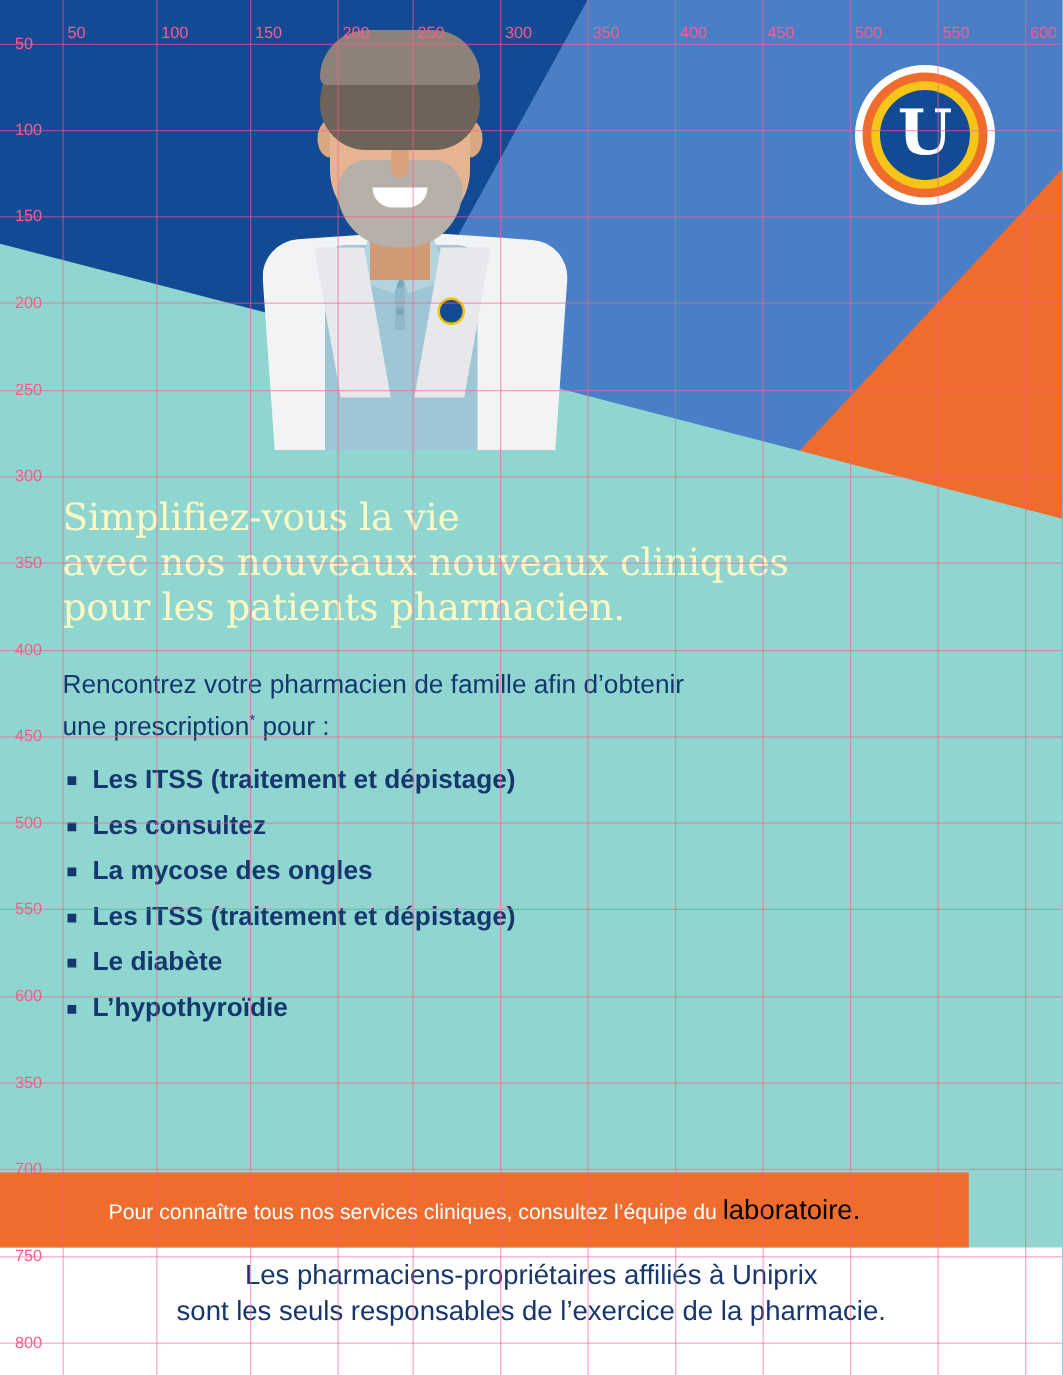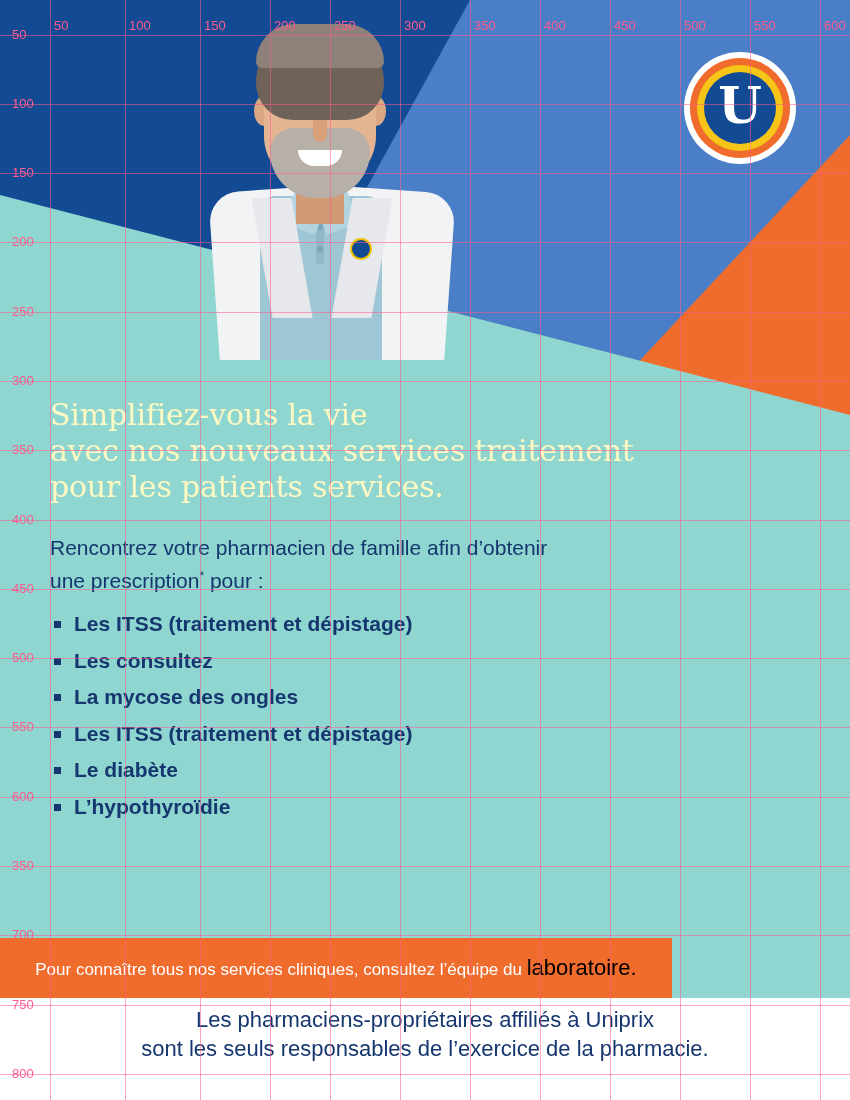--- a/index.html
+++ b/index.html
@@ -260,21 +260,21 @@
     position: absolute;
     left: 4px; top: 15px;
     width: 7px; height: 7px;
     background: #15366e;
   }
 
   
   .orange-band {
     position: absolute;
     left: 0; top: 938px;
-    width: 672px; height: 60px;
+    width: 775px; height: 60px;
     background: #f06c2d;
     display: flex;
     align-items: center;
     justify-content: center;
   }
   .band-text {
     color: #ffffff;
     font-size: 17px;
   }
   .band-lab {
@@ -364,22 +364,22 @@
       <div class="logo-ring-yellow">
         <div class="logo-ring-blue">
           <span class="logo-u">U</span>
         </div>
       </div>
     </div>
   </div>
 
   <div class="headline">
     <div>Simplifiez-vous la vie</div>
-    <div>avec nos nouveaux services traitement</div>
-    <div>pour les patients services.</div>
+    <div>avec nos nouveaux nouveaux cliniques</div>
+    <div>pour les patients pharmacien.</div>
   </div>
 
   <div class="subhead">
     <div>Rencontrez votre pharmacien de famille afin d’obtenir</div>
     <div><span>une prescription</span><span class="sup">*</span><span> pour :</span></div>
   </div>
 
   <ul class="bullets">
     <li>Les ITSS (traitement et dépistage)</li>
     <li>Les consultez</li>

